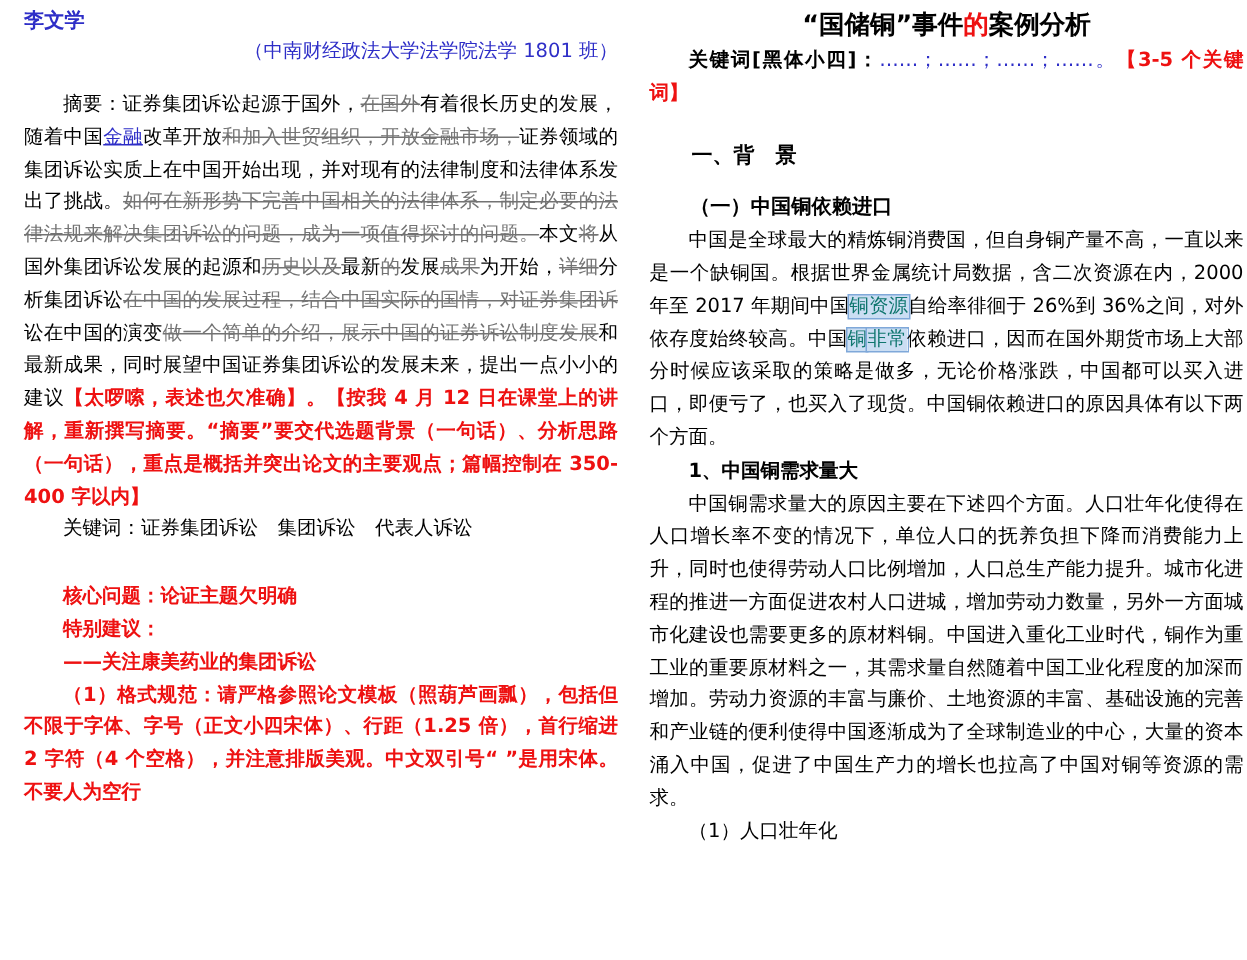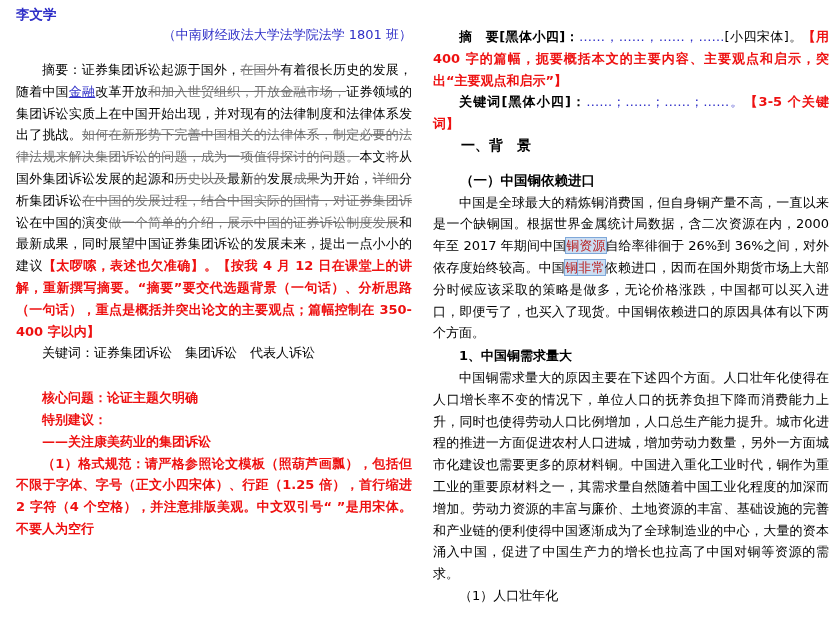--- a/index.html
+++ b/index.html
@@ -23,37 +23,37 @@
   .heading2{font-weight:bold;font-size:13.5px;}
   .heading3{font-weight:bold;font-size:13px;}
   .annotation{color:#EE1111;font-weight:bold;}
   
   .rn{}
   .rb{font-weight:bold;}
   .rrb{color:#EE1111;font-weight:bold;}
   .rrs{color:#737373;text-decoration:line-through;}
   .rbl{color:#2E2EC7;}
   .rbu{color:#2E2EC7;text-decoration:underline;}
-  .rhl{background:#CBDEF3;box-shadow:0 0 0 1px #7FA8D9;color:#b91c1c;}
+  .rhl{background:#CBDEF3;box-shadow:0 0 0 1px #7FA8D9;color:#0f766e;}
 </style>
 </head>
 <body>
 
 <div class="page" id="left-page">
     <p class="blk author"><span class="rn">李文学</span></p>
     <p class="blk affil"><span class="rn">（中南财经政法大学法学院法学 1801 班）</span></p>
     <p class="blk" style="margin-top: 14px;"><span class="rn">摘要：证券集团诉讼起源于国外，</span><span class="rrs">在国外</span><span class="rn">有着很长历史的发展，随着中国</span><span class="rbu">金融</span><span class="rn">改革开放</span><span class="rrs">和加入世贸组织，开放金融市场，</span><span class="rn">证券领域的集团诉讼实质上在中国开始出现，并对现有的法律制度和法律体系发出了挑战。</span><span class="rrs">如何在新形势下完善中国相关的法律体系，制定必要的法律法规来解决集团诉讼的问题，成为一项值得探讨的问题。</span><span class="rn">本文</span><span class="rrs">将</span><span class="rn">从国外集团诉讼发展的起源和</span><span class="rrs">历史以及</span><span class="rn">最新</span><span class="rrs">的</span><span class="rn">发展</span><span class="rrs">成果</span><span class="rn">为开始，</span><span class="rrs">详细</span><span class="rn">分析集团诉讼</span><span class="rrs">在中国的发展过程，结合中国实际的国情，对证券集团诉</span><span class="rn">讼在中国的演变</span><span class="rrs">做一个简单的介绍，展示中国的证券诉讼制度发展</span><span class="rn">和最新成果，同时展望中国证券集团诉讼的发展未来，提出一点小小的建议</span><span class="rrb">【太啰嗦，表述也欠准确】。【按我 4 月 12 日在课堂上的讲解，重新撰写摘要。“摘要”要交代选题背景（一句话）、分析思路（一句话），重点是概括并突出论文的主要观点；篇幅控制在 350-400 字以内】</span></p>
     <p class="blk"><span class="rn">关键词：证券集团诉讼　集团诉讼　代表人诉讼</span></p>
     <p class="blk annotation" style="margin-top: 23px;"><span class="rn">核心问题：论证主题欠明确</span></p>
     <p class="blk annotation"><span class="rn">特别建议：</span></p>
     <p class="blk annotation"><span class="rn">——关注康美药业的集团诉讼</span></p>
     <p class="blk annotation"><span class="rn">（1）格式规范：请严格参照论文模板（照葫芦画瓢），包括但不限于字体、字号（正文小四宋体）、行距（1.25 倍），首行缩进 2 字符（4 个空格），并注意排版美观。中文双引号“ ”是用宋体。不要人为空行</span></p>
   </div>
 <div class="page" id="right-page">
-    <p class="blk" style="margin-top: 26px;"><span class="rb">摘　要[黑体小四]：</span><span class="rbl">……，……，……，……</span><span class="rn">[小四宋体]。</span><span class="rrb">【用 400 字的篇幅，扼要概括本文的主要内容、主要观点和启示，突出“主要观点和启示”】</span></p>
+    <p class="blk title"><span class="rn">“国储铜”事件</span><span class="rrb">的</span><span class="rn">案例分析</span></p>
     <p class="blk"><span class="rb">关键词[黑体小四]：</span><span class="rbl">……；……；……；……。</span><span class="rrb">【3-5 个关键词】</span></p>
-    <p class="blk heading1" style=""><span class="rn">一、背　景</span></p>
+    <p class="blk heading1" style="margin-top: 20px;"><span class="rn">一、背　景</span></p>
     <p class="blk heading2" style="margin-top: 13px;"><span class="rn">（一）中国铜依赖进口</span></p>
     <p class="blk"><span class="rn">中国是全球最大的精炼铜消费国，但自身铜产量不高，一直以来是一个缺铜国。根据世界金属统计局数据，含二次资源在内，2000 年至 2017 年期间中国</span><span class="rhl">铜资源</span><span class="rn">自给率徘徊于 26%到 36%之间，对外依存度始终较高。中国</span><span class="rhl">铜</span><span class="rhl">非常</span><span class="rn">依赖进口，因而在国外期货市场上大部分时候应该采取的策略是做多，无论价格涨跌，中国都可以买入进口，即便亏了，也买入了现货。中国铜依赖进口的原因具体有以下两个方面。</span></p>
     <p class="blk heading3" style="margin-top: 1px;"><span class="rn">1、中国铜需求量大</span></p>
     <p class="blk"><span class="rn">中国铜需求量大的原因主要在下述四个方面。人口壮年化使得在人口增长率不变的情况下，单位人口的抚养负担下降而消费能力上升，同时也使得劳动人口比例增加，人口总生产能力提升。城市化进程的推进一方面促进农村人口进城，增加劳动力数量，另外一方面城市化建设也需要更多的原材料铜。中国进入重化工业时代，铜作为重工业的重要原材料之一，其需求量自然随着中国工业化程度的加深而增加。劳动力资源的丰富与廉价、土地资源的丰富、基础设施的完善和产业链的便利使得中国逐渐成为了全球制造业的中心，大量的资本涌入中国，促进了中国生产力的增长也拉高了中国对铜等资源的需求。</span></p>
     <p class="blk"><span class="rn">（1）人口壮年化</span></p>
   </div>
 
 </body></html>

